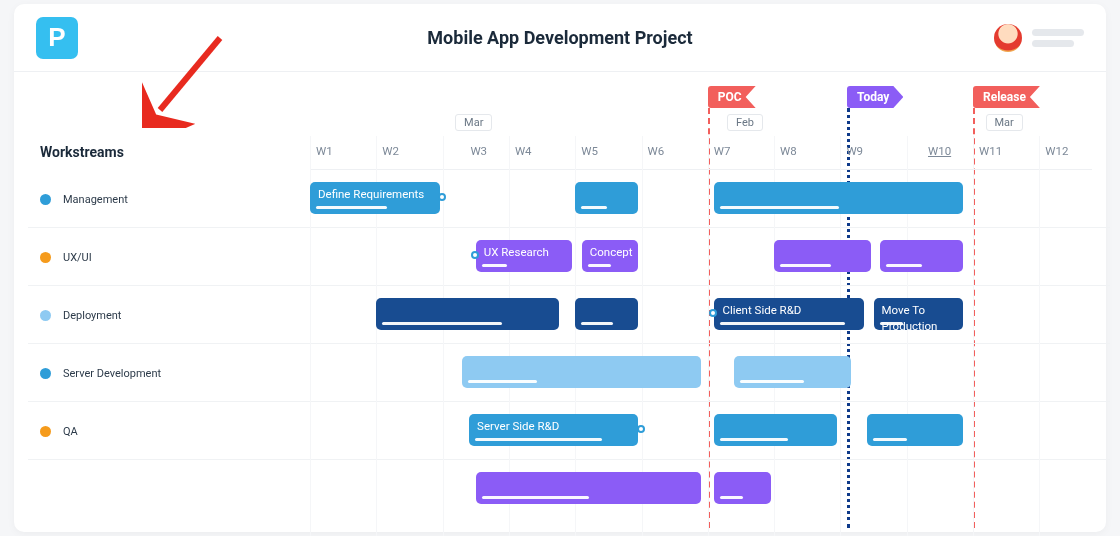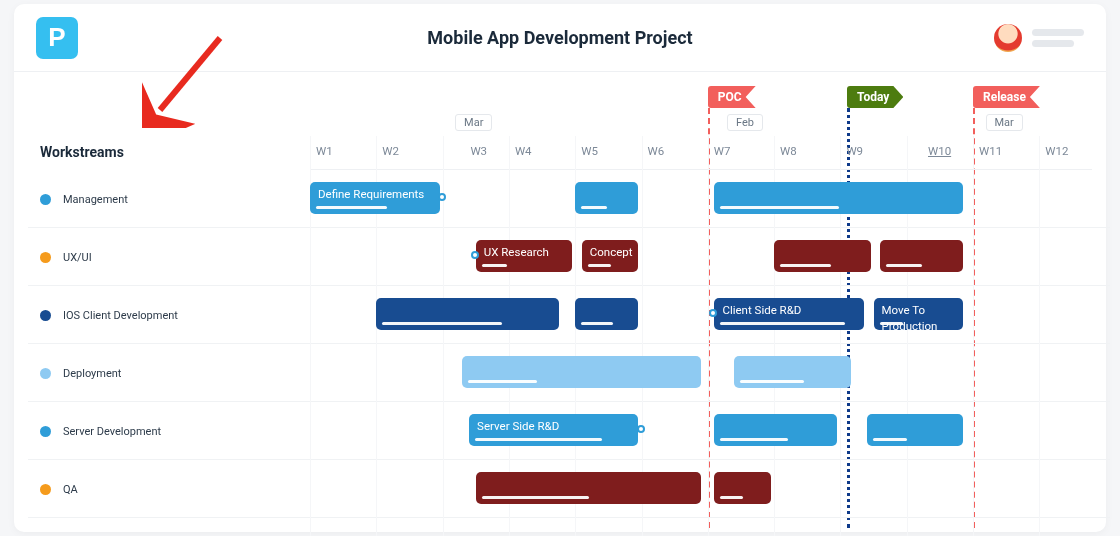--- a/index.html
+++ b/index.html
@@ -83,21 +83,21 @@
     height: 22px;
     padding: 0 14px 0 10px;
     font-size: 12px;
     font-weight: 700;
     color: #fff;
     line-height: 22px;
     border-radius: 3px 0 0 3px;
     clip-path: polygon(0 0, 100% 0, calc(100% - 10px) 50%, 100% 100%, 0 100%);
   }
   .flag.poc { background: #f25f5c; }
-  .flag.today { background: #4d7c0f; clip-path: polygon(0 0, calc(100% - 10px) 0, 100% 50%, calc(100% - 10px) 100%, 0 100%); }
+  .flag.today { background: #8b5cf6; clip-path: polygon(0 0, calc(100% - 10px) 0, 100% 50%, calc(100% - 10px) 100%, 0 100%); }
   .flag.release { background: #f25f5c; }
   
   .vline {
     position: absolute;
     top: 104px;
     bottom: 4px;
     width: 0;
     border-left: 2px dashed;
   }
   .vline.red { border-color: #f25f5c; }
@@ -204,21 +204,21 @@
     overflow: hidden;
   }
   .bar .progress {
     position: absolute;
     left: 6px; bottom: 5px;
     height: 3px;
     background: rgba(255,255,255,0.95);
     border-radius: 3px;
   }
   .bar.blue { background: #2f9dd8; }
-  .bar.orange { background: #7f1d1d; }
+  .bar.orange { background: #8b5cf6; }
   .bar.navy { background: #184c91; }
   .bar.light { background: #8ecaf2; }
   .connector {
     position:absolute;
     width:8px; height:8px;
     border-radius:50%;
     background:#fff;
     border:2px solid #2f9dd8;
     z-index:3;
   }
@@ -263,24 +263,20 @@
     <div class="sidebar">
       <div class="sidebar-header">Workstreams</div>
       <div id="rows">
           <div class="row">
             <span class="dot" style="background: rgb(47, 157, 216);"></span>
             <span>Management</span>
           </div>
           <div class="row">
             <span class="dot" style="background: rgb(245, 155, 28);"></span>
             <span>UX/UI</span>
-          </div>
-          <div class="row">
-            <span class="dot" style="background: rgb(24, 76, 145);"></span>
-            <span>IOS Client Development</span>
           </div>
           <div class="row">
             <span class="dot" style="background: rgb(142, 202, 242);"></span>
             <span>Deployment</span>
           </div>
           <div class="row">
             <span class="dot" style="background: rgb(47, 157, 216);"></span>
             <span>Server Development</span>
           </div>
           <div class="row">

